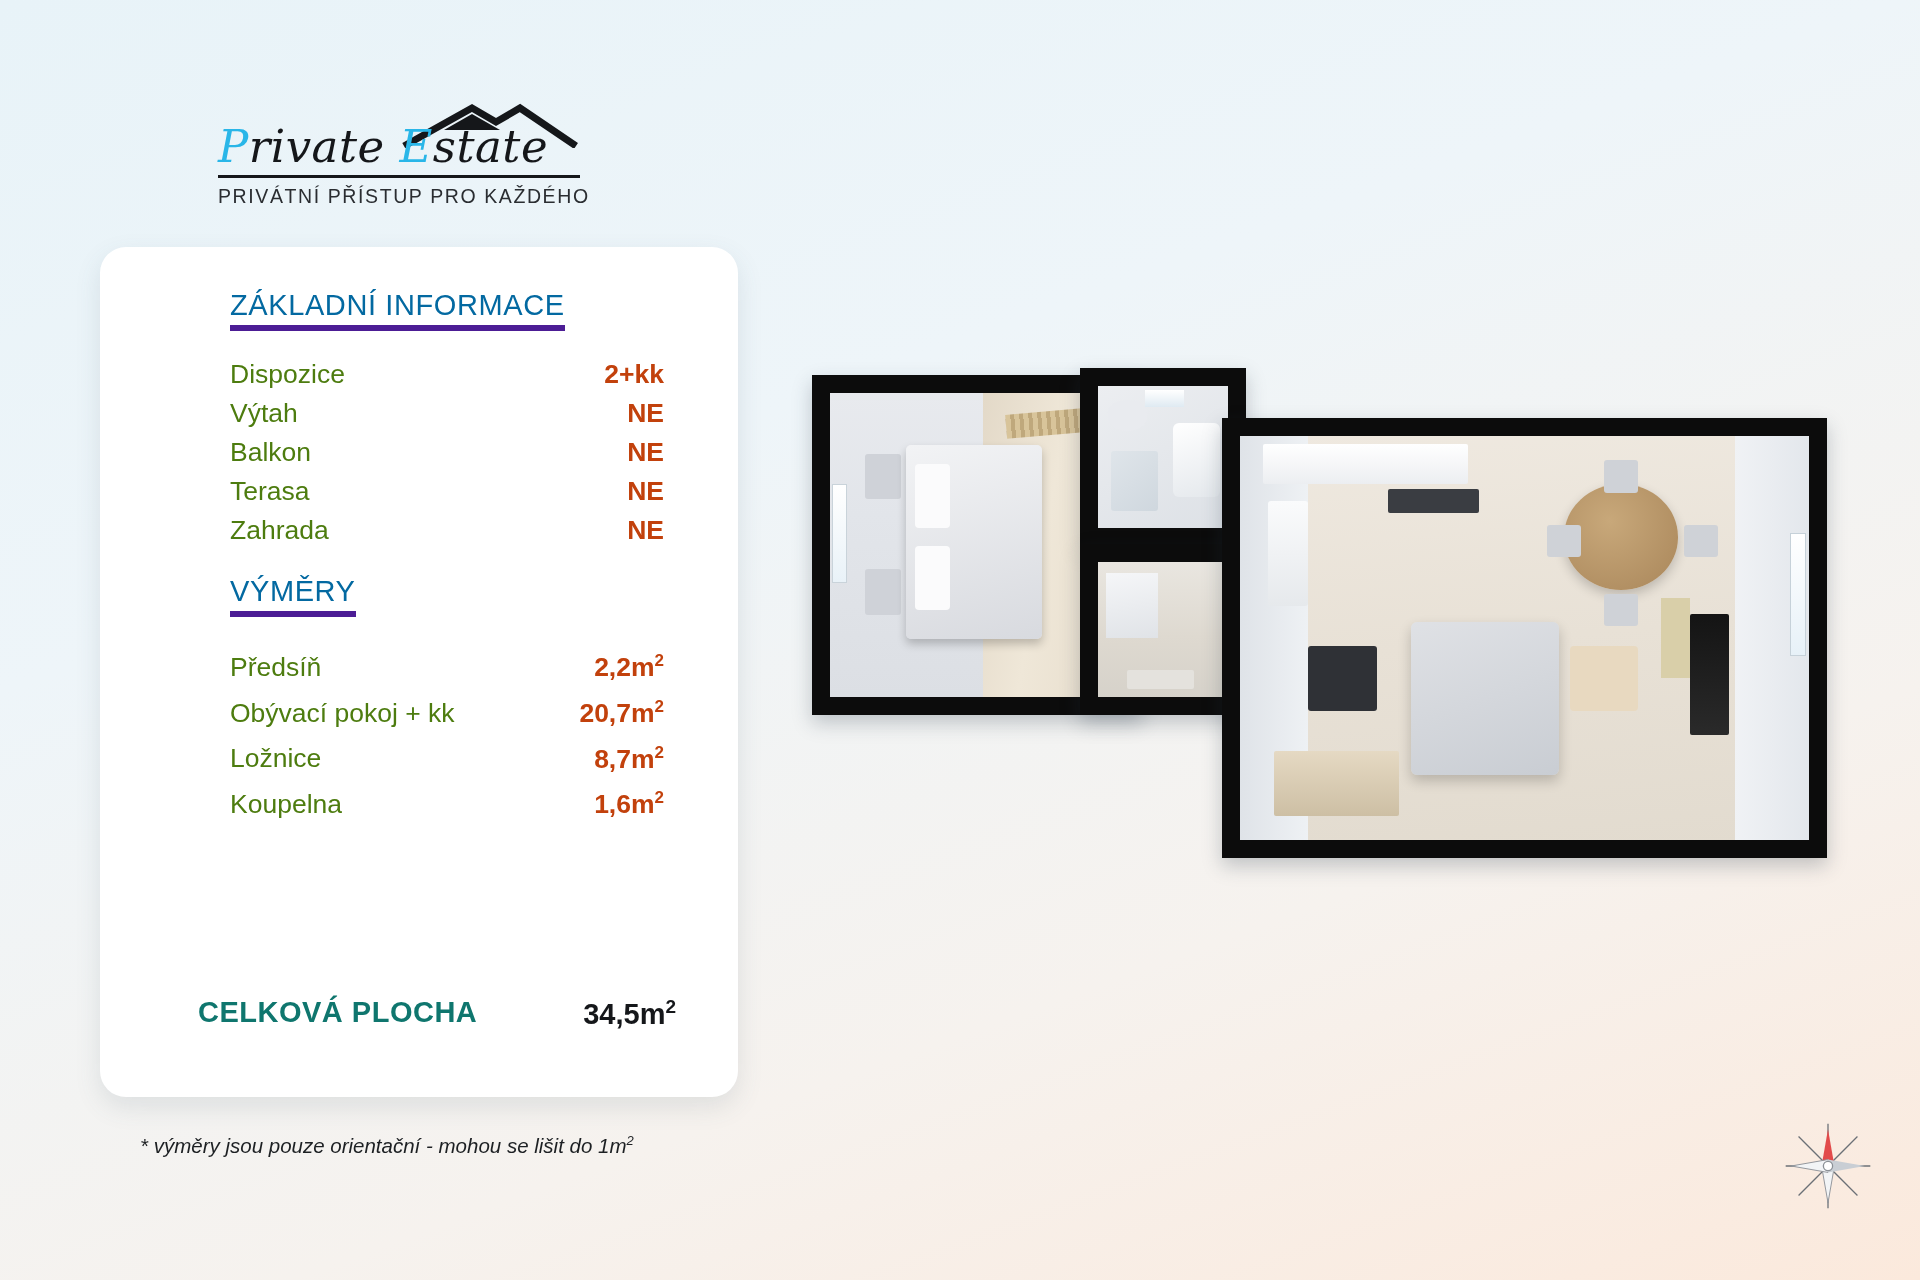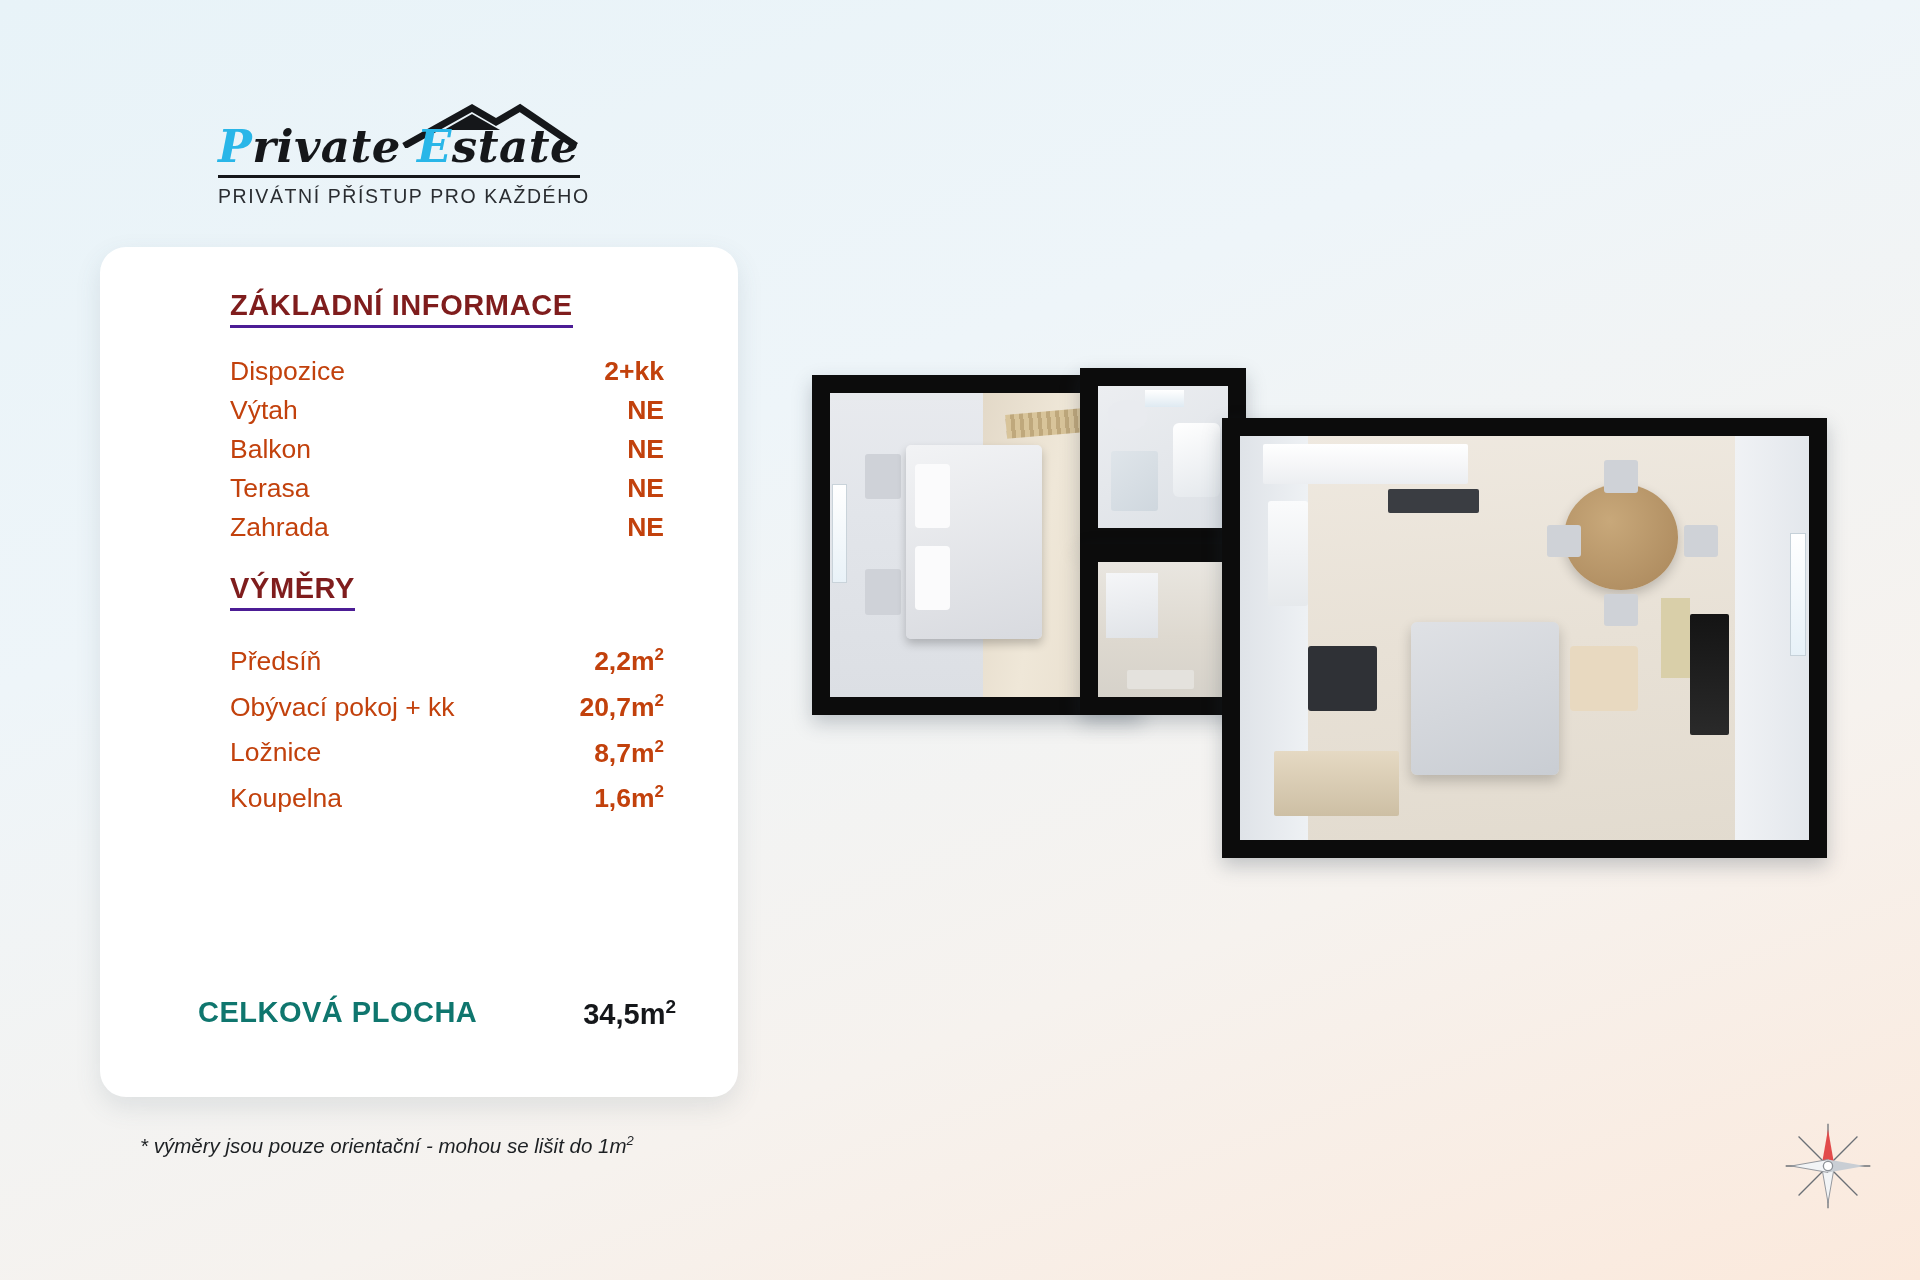--- a/index.html
+++ b/index.html
@@ -24,21 +24,21 @@
   }
   .logo-roof {
     position: absolute;
     left: 182px;
     top: 2px;
     width: 180px;
     height: 48px;
   }
   .logo-text {
     font-family: "DejaVu Serif", serif;
-    font-weight: bold;
+    font-weight: normal;
     font-style: italic;
     font-size: 45px;
     letter-spacing: 0.5px;
     color: #15171a;
     line-height: 1;
     position: relative;
     z-index: 2;
     margin-top: 26px;
     white-space: nowrap;
   }
@@ -67,41 +67,41 @@
     height: 850px;
     background: #ffffff;
     border-radius: 26px;
     box-shadow: 0 10px 26px rgba(70,90,110,0.13);
   }
   .card-inner {
     padding: 42px 46px 0 32px;
   }
   .section-title {
     font-size: 29px;
-    font-weight: bold;
-    color: #7f1d1d;
+    font-weight: normal;
+    color: #0369a1;
     letter-spacing: 0.6px;
     display: inline-block;
-    border-bottom: 3px solid #4c1d95;
+    border-bottom: 6px solid #4c1d95;
     padding-bottom: 3px;
     margin-left: 98px;
   }
   .rows {
     margin-top: 24px;
   }
   .row {
     display: flex;
     justify-content: space-between;
     align-items: baseline;
     padding: 0 28px 0 98px;
     line-height: 39px;
   }
   .row .label {
     font-size: 26.5px;
-    color: #c2410c;
+    color: #4d7c0f;
     font-weight: normal;
     text-align: center;
   }
   .row .value {
     font-size: 26.5px;
     color: #c2410c;
     font-weight: bold;
   }
   .row .value sup {
     font-size: 17px;

